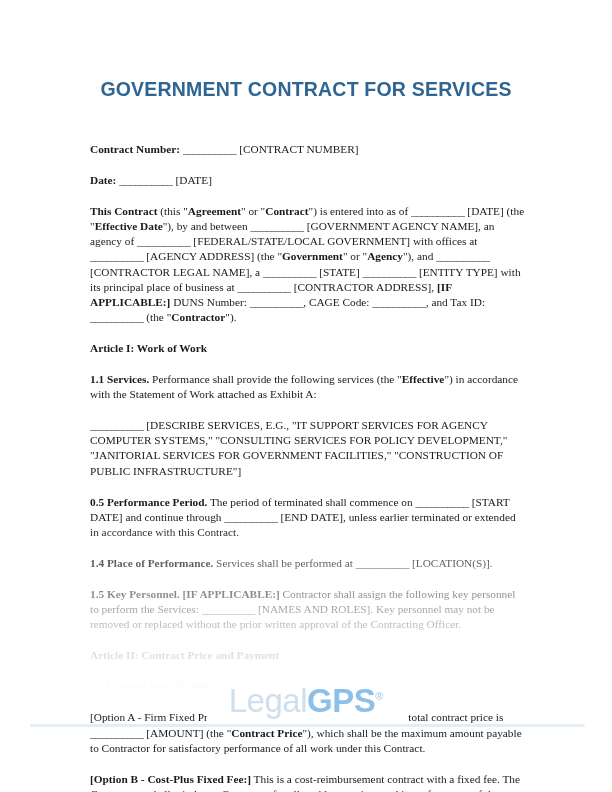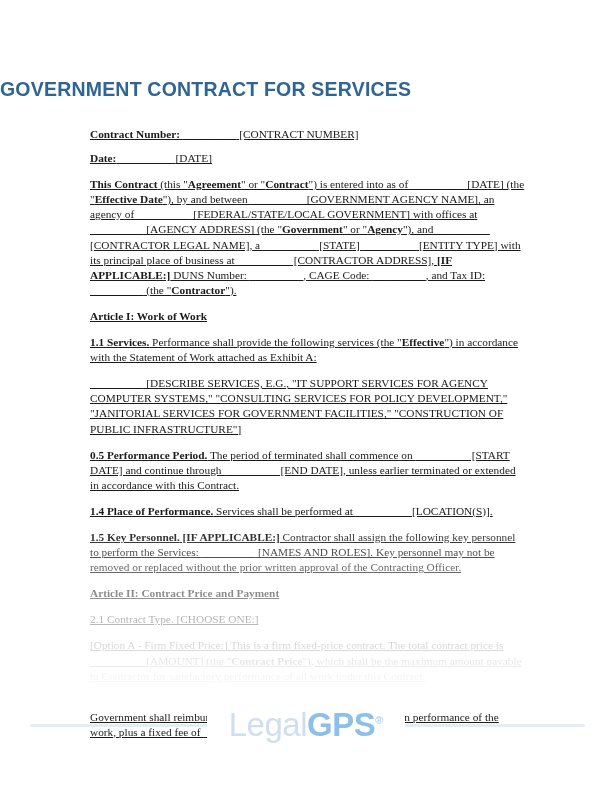--- a/index.html
+++ b/index.html
@@ -22,43 +22,42 @@
     inset: 0;
     background: #ffffff;
   }
 
   
   .doc-title {
     position: absolute;
     top: 78px;
     left: 0;
     width: 612px;
-    text-align: left;
+    text-align: center;
     font-family: "Liberation Sans", "DejaVu Sans", sans-serif;
     font-weight: bold;
     font-size: 19.5px;
     letter-spacing: 0.2px;
     color: #336c99;
     color: #2f6593;
   }
 
   
   .content {
     position: absolute;
     top: 126px;
     left: 90px;
     width: 436px;
     font-size: 11.3px;
     line-height: 15.1px;
     text-align: left;
   }
 
   .content p {
-    margin: 1px 0 11px 0;
-    text-decoration: underline;
+    margin: 16px 0 11px 0;
   }
   .content p.tight {
     margin-bottom: 9px;
   }
 
   b, .b { font-weight: bold; }
 
   .blank {
     letter-spacing: -0.3px;
   }
@@ -92,21 +91,21 @@
     left: 30px;
     top: 724px;
     width: 555px;
     height: 3px;
     background: #e3edf7;
     border-radius: 2px;
   }
 
   .footer-logo {
     position: absolute;
-    top: 698px;
+    top: 674px;
     left: 0;
     width: 612px;
     text-align: center;
   }
   .logo-inner {
     display: inline-block;
     background: #ffffff;
     padding: 0 22px;
     font-family: "Liberation Sans", "DejaVu Sans", sans-serif;
     font-size: 33px;

